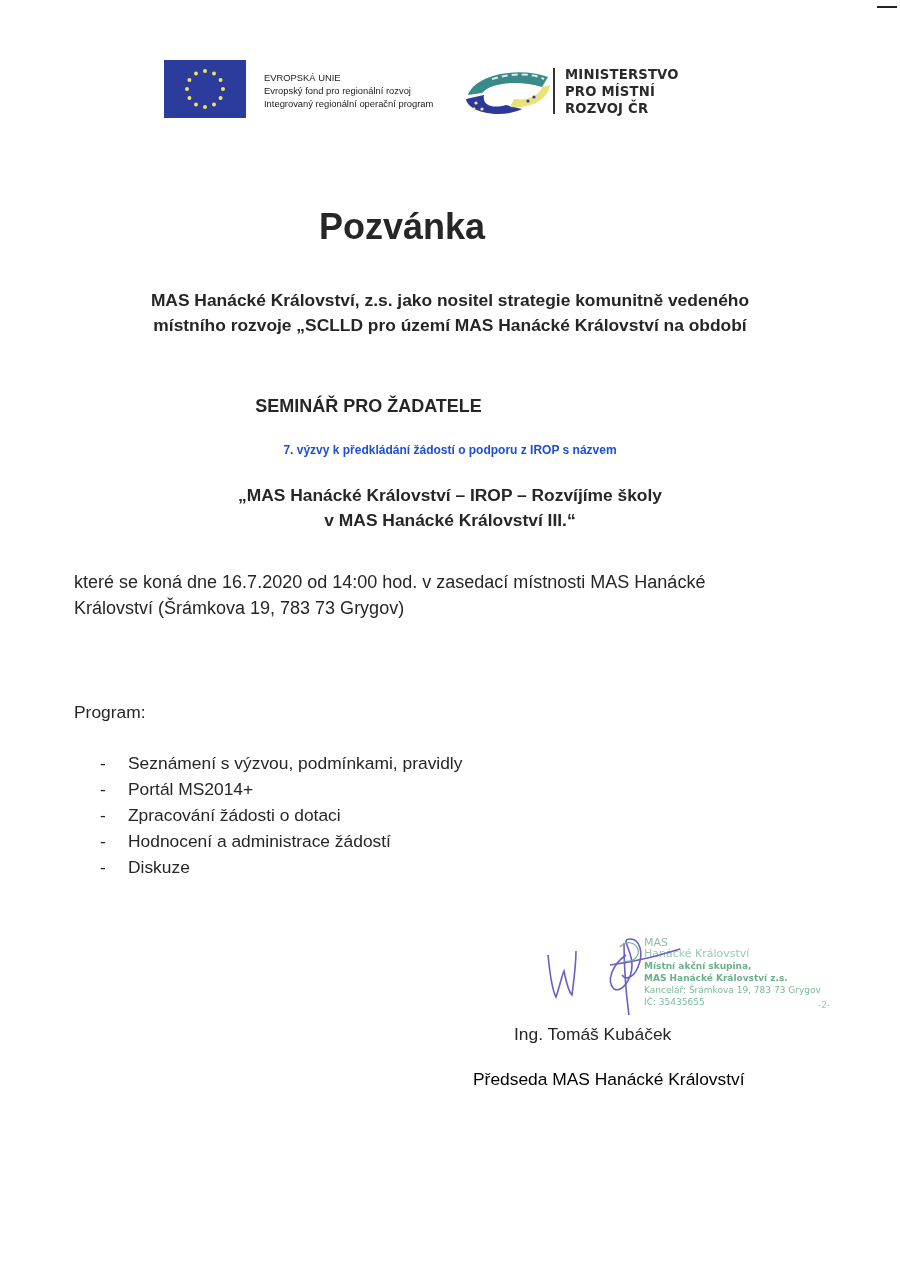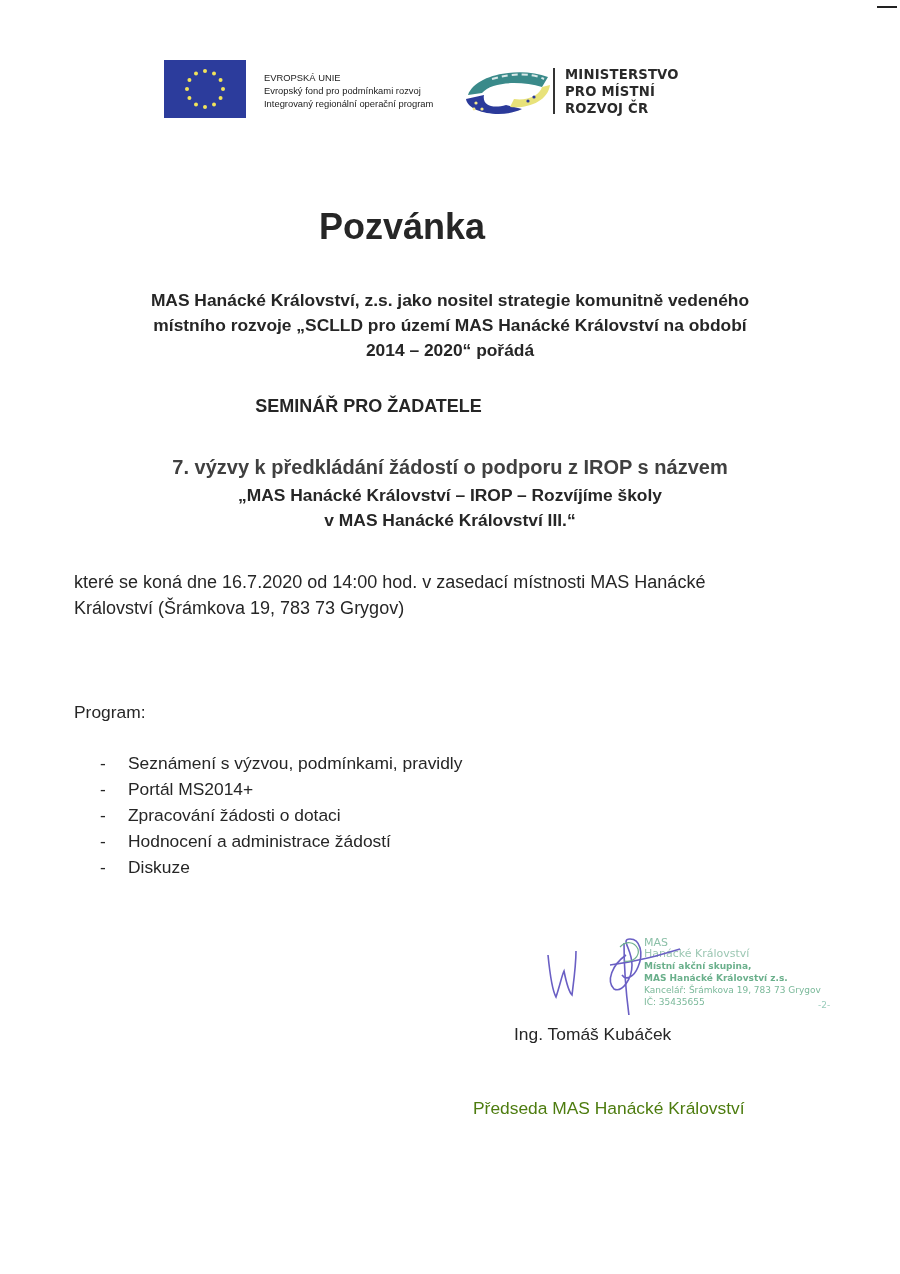--- a/index.html
+++ b/index.html
@@ -18,40 +18,40 @@
   .mmr-logo { left: 462px; top: 65px; width: 90px; height: 52px; }
   .mmr-divider { left: 553px; top: 68px; width: 1.5px; height: 46px; background: #333; }
   .mmr-text { left: 565px; top: 66px; font-family: "DejaVu Sans", sans-serif; font-weight: bold; font-size: 13.2px; line-height: 17px; color: #2a2a2a; letter-spacing: 0.2px; }
 
   .title { left: 0; width: 804px; top: 206px; text-align: center; font-family: "Liberation Sans", sans-serif; font-weight: bold; font-size: 36px; color: #262626; }
 
   .intro { left: 60px; width: 780px; top: 288px; text-align: center; font-family: "Liberation Sans", sans-serif; font-weight: bold; font-size: 17.4px; line-height: 25px; color: #262626; }
 
   .seminar { left: 0; width: 737px; top: 396px; text-align: center; font-family: "Liberation Sans", sans-serif; font-weight: bold; font-size: 18px; color: #262626; }
 
-  .call-line { left: 0; width: 900px; top: 456px; text-align: center; font-family: "Liberation Sans", sans-serif; font-weight: bold; font-size: 20px; color: #404040; }
+  .call-line { left: 0; width: 900px; top: 443px; text-align: center; font-family: "Liberation Sans", sans-serif; font-weight: bold; font-size: 12px; color: #1d4ed8; }
   .call-name { left: 0; width: 900px; top: 483px; text-align: center; font-family: "Liberation Sans", sans-serif; font-weight: bold; font-size: 17.4px; line-height: 25px; color: #262626; }
 
   .event { left: 74px; width: 760px; top: 569px; font-family: "Liberation Sans", sans-serif; font-size: 18px; line-height: 26px; color: #262626; }
 
   .program-label { left: 74px; top: 702px; font-family: "Liberation Sans", sans-serif; font-size: 17.4px; color: #262626; }
 
   .program-list { left: 100px; top: 750px; list-style: none; margin: 0; padding: 0; font-family: "Liberation Sans", sans-serif; font-size: 17.4px; line-height: 26px; color: #262626; }
   .program-list li { display: flex; }
   .program-list .dash { width: 28px; }
 
   .signature { left: 540px; top: 935px; width: 300px; height: 80px; }
   .stamp { left: 644px; top: 938px; font-family: "DejaVu Sans", sans-serif; font-size: 9px; line-height: 12px; color: #7bb99a; }
   .stamp .mas { font-size: 11px; line-height: 10px; color: #8cc0a8; }
   .stamp .brand { font-size: 11px; color: #9cc7b3; }
   .stamp .bold { font-weight: bold; color: #6bb08c; }
   .stamp-num { left: 818px; top: 1000px; font-size: 9px; color: #9cb; font-family: "DejaVu Sans", sans-serif; }
 
   .signer { left: 514px; top: 1024px; font-family: "Liberation Sans", sans-serif; font-size: 17.4px; color: #262626; }
-  .signer-role { left: 473px; top: 1069px; font-family: "Liberation Sans", sans-serif; font-size: 17.4px; color: #4d7c0f; margin-top: 29px; }
+  .signer-role { left: 473px; top: 1069px; font-family: "Liberation Sans", sans-serif; font-size: 17.4px; color: #000000; }
 </style>
 </head>
 <body>
 
 <div class="abs top-dash"></div>
 
 <div class="abs eu-flag">
   <svg width="82" height="58" viewBox="0 0 82 58" id="eu-stars">
       <circle cx="41" cy="11" r="2" fill="#f2e45a"></circle>
       <circle cx="50" cy="13.411542731880104" r="2" fill="#f2e45a"></circle>
@@ -62,21 +62,21 @@
       <circle cx="41" cy="47" r="2" fill="#f2e45a"></circle>
       <circle cx="31.999999999999996" cy="44.588457268119896" r="2" fill="#f2e45a"></circle>
       <circle cx="25.411542731880107" cy="38.00000000000001" r="2" fill="#f2e45a"></circle>
       <circle cx="23" cy="29.000000000000004" r="2" fill="#f2e45a"></circle>
       <circle cx="25.411542731880104" cy="20" r="2" fill="#f2e45a"></circle>
       <circle cx="31.999999999999993" cy="13.41154273188011" r="2" fill="#f2e45a"></circle>
     </svg>
 </div>
 <div class="abs eu-text">
   <div>EVROPSKÁ UNIE</div>
-  <div>Evropský fond pro podmínkami rozvoj</div>
+  <div>Evropský fond pro regionální rozvoj</div>
   <div>Integrovaný regionální operační program</div>
 </div>
 
 <div class="abs mmr-logo">
   <svg width="90" height="52" viewBox="0 0 90 52">
     <path d="M6 30 C 14 8, 60 2, 86 12 L 80 22 C 60 16, 30 16, 20 28 Z" fill="#3a8a8a"></path>
     <path d="M30 14 C 50 8, 70 8, 82 14" stroke="#d8e8e8" stroke-width="2" fill="none" stroke-dasharray="6 4"></path>
     <path d="M4 34 C 6 48, 40 54, 60 44 L 44 40 C 30 44, 20 40, 22 30 Z" fill="#2b3a9a"></path>
     <path d="M48 42 C 66 44, 86 36, 88 20 L 80 22 C 78 30, 66 36, 52 34 Z" fill="#e8e27a"></path>
     <circle cx="14" cy="38" r="1.6" fill="#f5e88a"></circle>
@@ -91,21 +91,20 @@
   <div>MINISTERSTVO</div>
   <div>PRO MÍSTNÍ</div>
   <div>ROZVOJ ČR</div>
 </div>
 
 <div class="abs title">Pozvánka</div>
 
 <div class="abs intro">
   <div>MAS Hanácké Království, z.s. jako nositel strategie komunitně vedeného</div>
   <div>místního rozvoje „SCLLD pro území MAS Hanácké Království na období</div>
-  <div>2014 – 2020“ pořádá</div>
 </div>
 
 <div class="abs seminar">SEMINÁŘ PRO ŽADATELE</div>
 
 <div class="abs call-line">7. výzvy k předkládání žádostí o podporu z IROP s názvem</div>
 <div class="abs call-name">
   <div>„MAS Hanácké Království – IROP – Rozvíjíme školy</div>
   <div>v MAS Hanácké Království III.“</div>
 </div>
 

